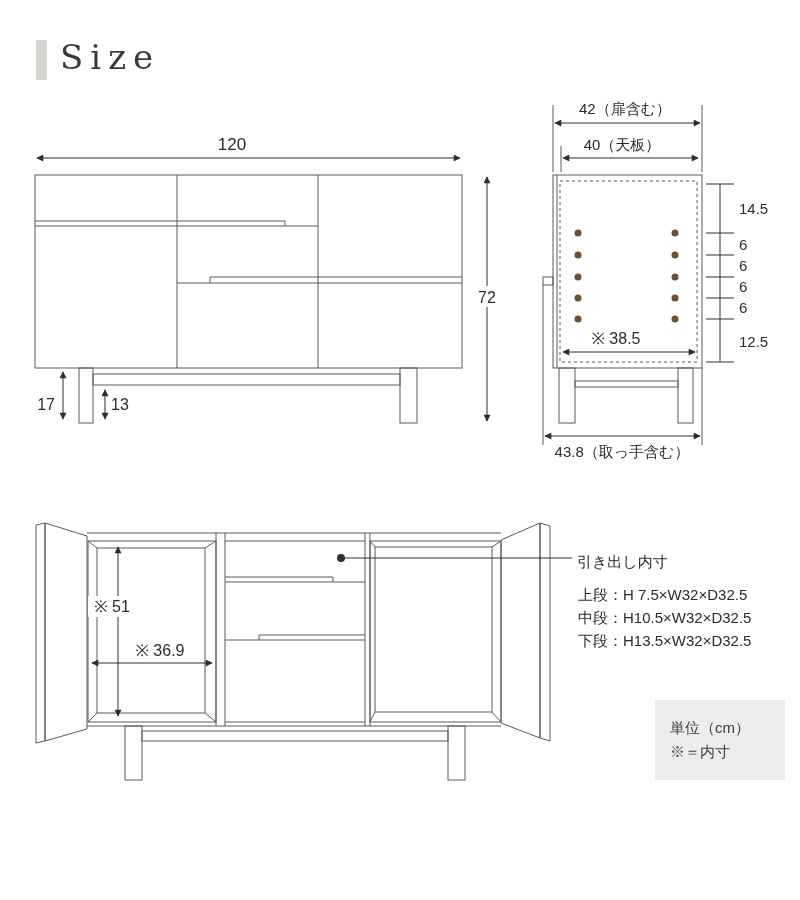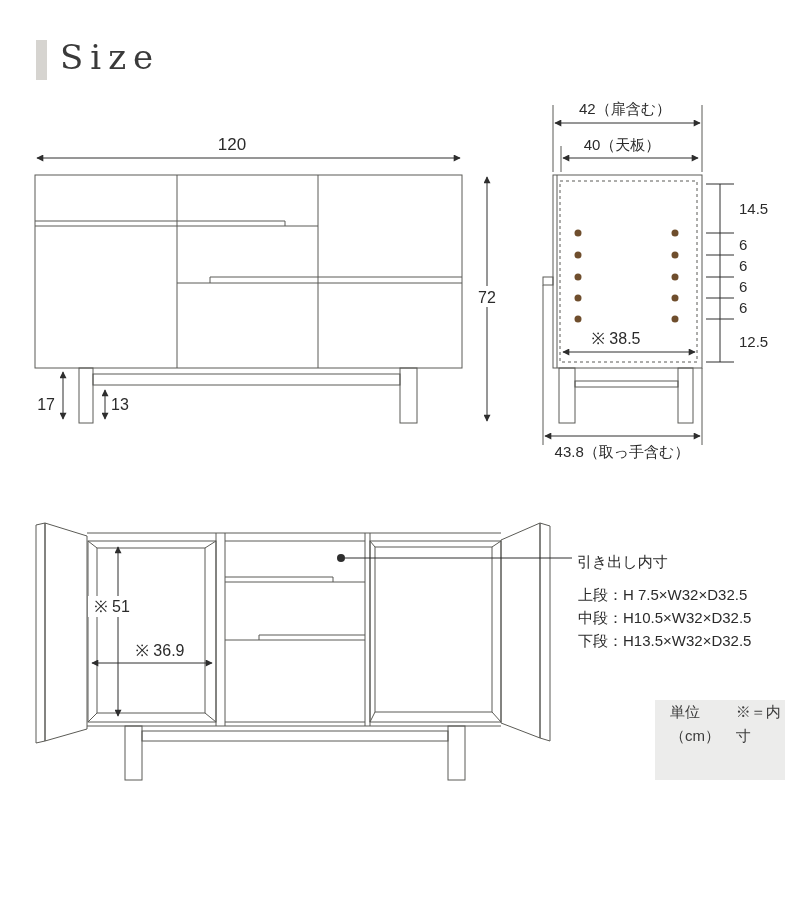--- a/index.html
+++ b/index.html
@@ -4,21 +4,21 @@
 <style>
   html,body{margin:0;padding:0;background:#fff;}
   .page{position:relative;width:800px;height:900px;background:#ffffff;overflow:hidden;
         font-family:"Liberation Sans",sans-serif;color:#2b2b2b;}
   .accent-bar{position:absolute;left:36px;top:40px;width:11px;height:40px;background:#d6d4d0;}
   h1.title{position:absolute;left:60px;top:36px;margin:0;font-family:"DejaVu Serif","Liberation Serif",serif;
            font-weight:400;font-size:34px;letter-spacing:7px;color:#3a3a3a;line-height:42px;}
   svg.diagram{position:absolute;left:0;top:0;}
   svg text{fill:#2b2b2b;}
   .note-box{position:absolute;left:655px;top:700px;width:130px;height:80px;background:#ececeb;
-            display:flex;flex-direction:row;justify-content:center;padding-left:15px;box-sizing:border-box;}
+            display:flex;flex-direction:column;justify-content:center;padding-left:15px;box-sizing:border-box;}
   .note-box div{font-size:15px;line-height:24px;color:#3c3c3c;}
 </style>
 </head>
 <body>
 
 <div class="page">
 
   <div class="accent-bar"></div>
   <h1 class="title">Size</h1>
 

